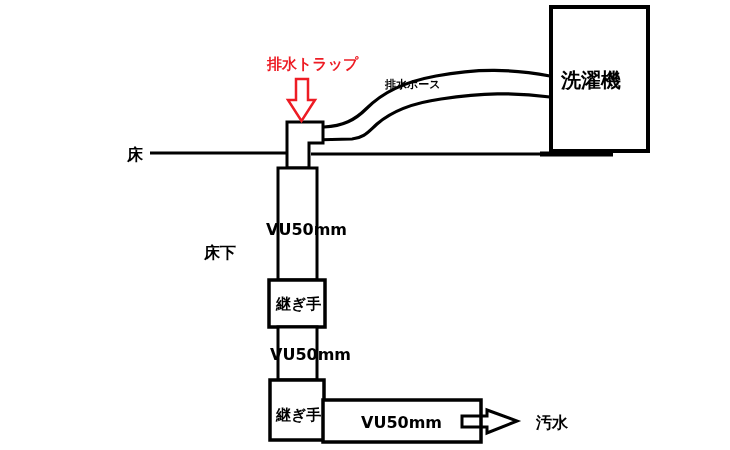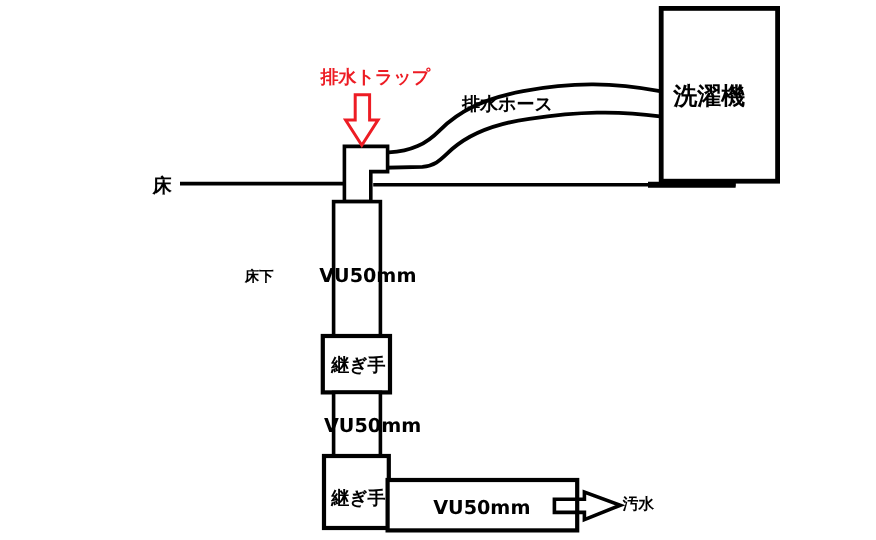--- a/index.html
+++ b/index.html
@@ -25,29 +25,29 @@
   .redstroke{stroke:var(--red);}
   .label{
     position:absolute;
     color:var(--ink);
     font-weight:bold;
     line-height:1.1;
     white-space:nowrap;
     letter-spacing:0px;
   }
   .lbl-floor        {left:107px; top:146px; font-size:16px;}
-  .lbl-underfloor   {left:184px; top:224px; font-size:12px;font-family:Liberation Serif, serif;}
+  .lbl-underfloor   {left:184px; top:244px; font-size:16px;}
   .lbl-pipe-upper   {left:246px; top:221px; font-size:16px;}
   .lbl-joint-upper  {left:256px; top:296px; font-size:15px;}
   .lbl-pipe-middle  {left:250px; top:346px; font-size:16px;}
   .lbl-joint-lower  {left:256px; top:407px; font-size:15px;}
   .lbl-pipe-horiz   {left:341px; top:414px; font-size:16px;}
-  .lbl-wastewater   {left:499px; top:414px; font-size:13px;}
+  .lbl-wastewater   {left:516px; top:414px; font-size:16px;}
   .lbl-machine      {left:541px; top:69px;  font-size:20px;}
-  .lbl-hose         {left:365px; top:79px;  font-size:15px;}
+  .lbl-hose         {left:365px; top:79px;  font-size:11px;}
   .lbl-trap         {left:247px; top:56px;  font-size:15px; color:var(--red);}
 </style>
 </head>
 <body>
 
 <div class="stage">
 
   <svg width="730" height="450" viewBox="0 0 730 450">
 
     <line class="ink" x1="130" y1="153" x2="266" y2="153" stroke-width="3"></line>

